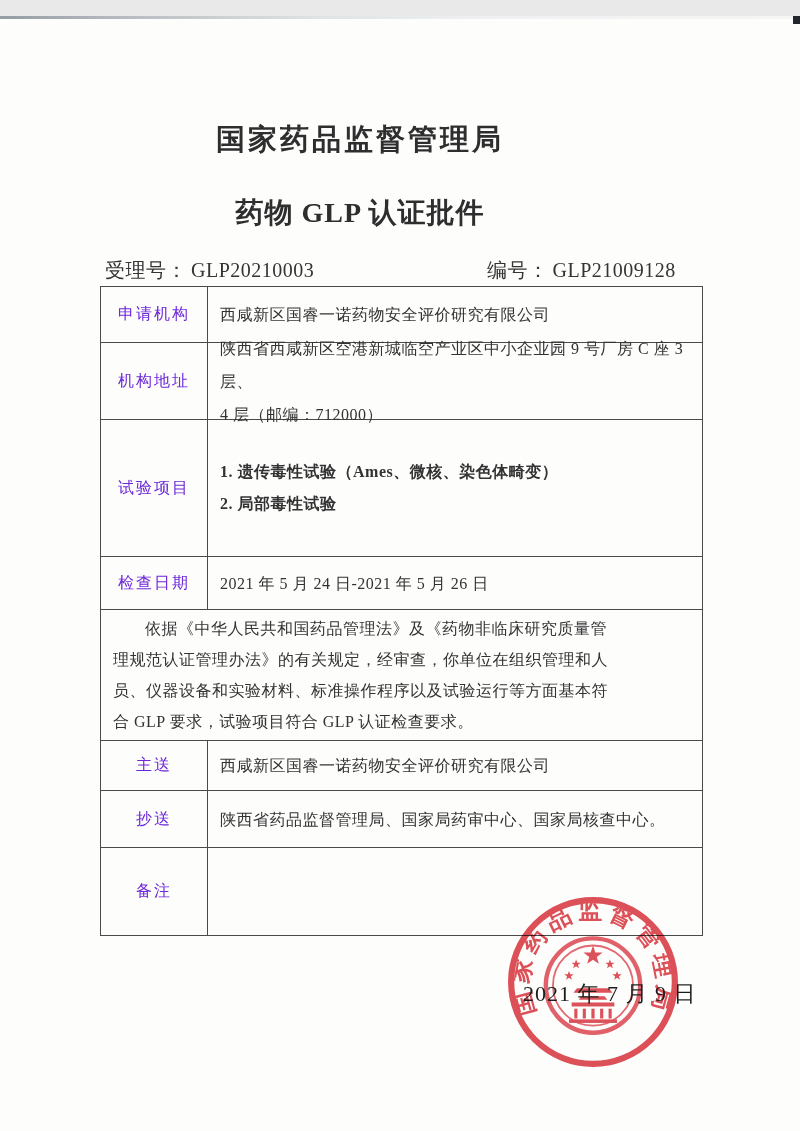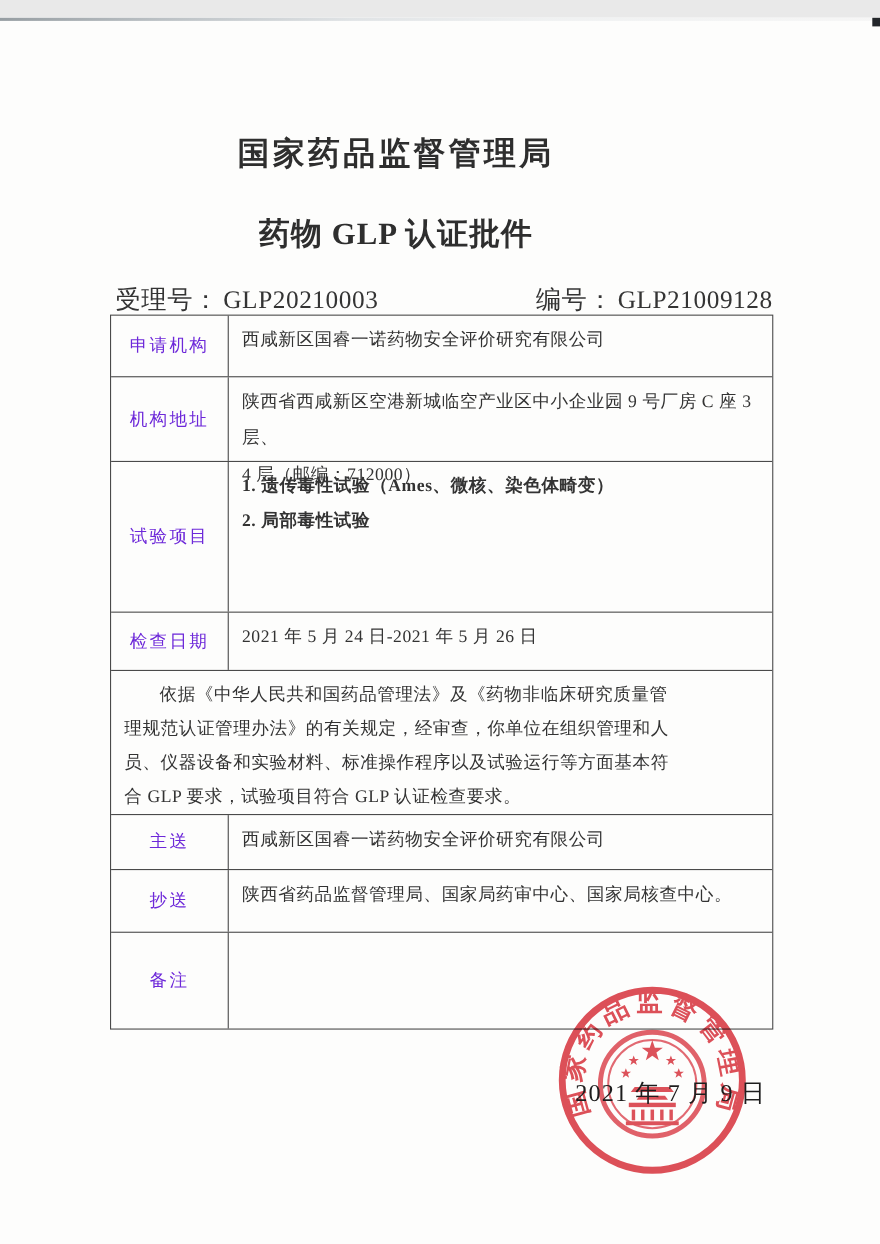--- a/index.html
+++ b/index.html
@@ -31,21 +31,21 @@
     letter-spacing: 3px;
   }
   .doc-subtitle {
     margin-top: 34px;
     font-size: 28px; font-weight: bold; color: #2e2e2e;
     letter-spacing: 1px;
   }
   
   .meta-row {
     position: absolute; top: 241px; left: 103px; width: 600px; height: 24px;
-    font-size: 23px; color: #343434;
+    font-size: 20px; color: #343434;
   }
   .meta-item { position: absolute; top: 0; white-space: nowrap; letter-spacing: .5px; }
   .meta-acceptance { left: 2px; }
   .meta-docno { left: 384px; }
   .meta-item .num { margin-left: 4px; }
   
   .doc-table {
     position: absolute; left: 100px; top: 270px; width: 603px;
     border: 1px solid #4a4a4a;
     background: transparent;
@@ -54,21 +54,21 @@
   .trow + .trow { border-top: 1px solid #4a4a4a; }
   .tlabel {
     width: 107px; flex: 0 0 107px;
     border-right: 1px solid #4a4a4a;
     display: flex; align-items: center; justify-content: center;
     font-size: 16px; color: #6d28d9; letter-spacing: 2px;
     text-align: center;
   }
   .tvalue {
     flex: 1;
-    display: flex; 
+    display: flex; align-items: center;
     padding: 6px 14px 6px 12px;
     font-size: 16px; line-height: 33px; color: #333;
     letter-spacing: .5px;
     white-space: pre-line;
   }
   .tvalue > span { display: block; width: 100%; }
   .r0 { height: 55px; }
   .r1 { height: 77px; }
   .r2 { height: 137px; }
   .r3 { height: 53px; }

